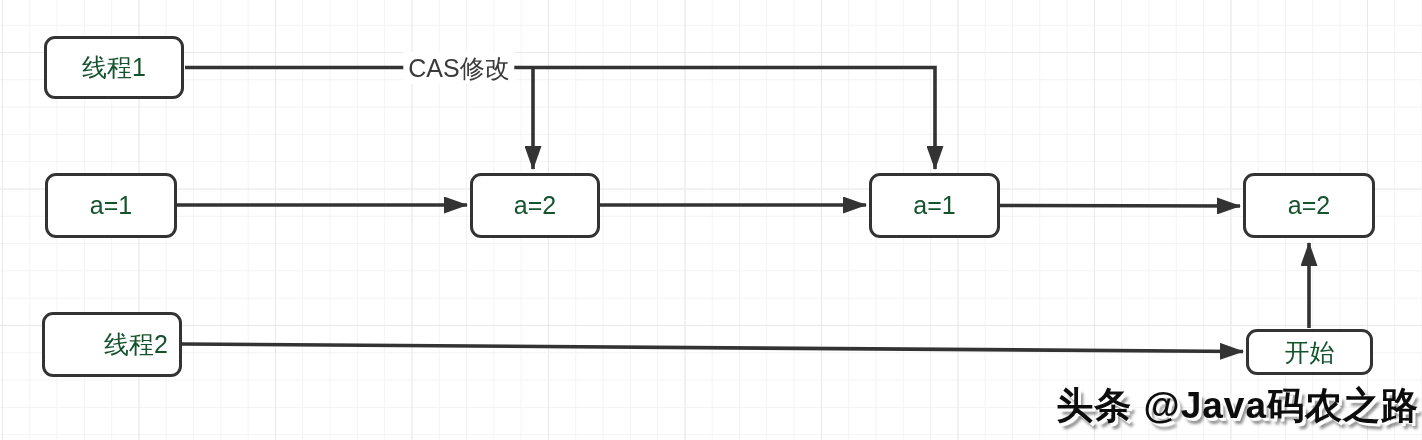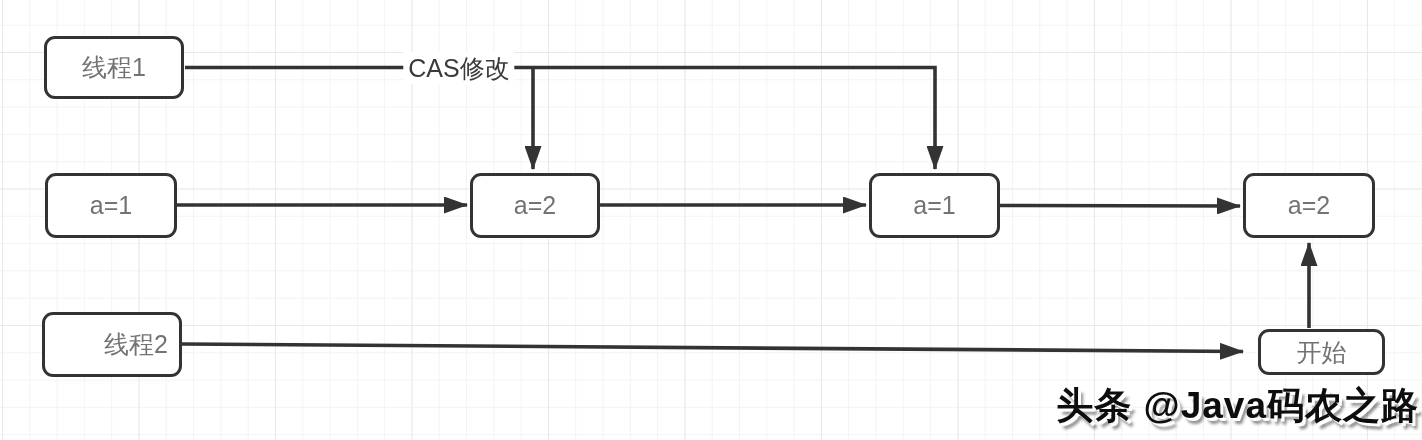--- a/index.html
+++ b/index.html
@@ -27,21 +27,21 @@
     inset: 0;
     width: 1422px;
     height: 440px;
   }
   .node {
     position: absolute;
     box-sizing: border-box;
     background: #ffffff;
     border: 3.5px solid #333333;
     border-radius: 11px;
-    color: #737373;
+    color: #14532d;
     font-size: 25px;
     display: flex;
     align-items: center;
     justify-content: center;
     line-height: 1;
     white-space: nowrap;
   }
   .edge-label {
     position: absolute;
     transform: translate(-50%, -50%);
@@ -65,21 +65,21 @@
     white-space: nowrap;
   }
 
   
   #node-thread1   { left: 44px;   top: 36px;  width: 140px; height: 63px; }
   #node-a1-first  { left: 45px;   top: 173px; width: 132px; height: 65px; }
   #node-a2-first  { left: 470px;  top: 173px; width: 130px; height: 65px; }
   #node-a1-second { left: 869px;  top: 173px; width: 131px; height: 65px; }
   #node-a2-last   { left: 1243px; top: 173px; width: 132px; height: 65px; }
   #node-thread2   { left: 42px;   top: 312px; width: 140px; height: 65px; padding-left: 48px; }
-  #node-start     { left: 1246px; top: 329px; width: 127px; height: 46px; margin-left: 12px; }
+  #node-start     { left: 1246px; top: 329px; width: 127px; height: 46px; }
 
   
   #label-cas1   { left: 416px;  top: 68px;  }
   #label-cas2   { left: 701px;  top: 350px; }
   #label-expect { left: 1311px; top: 289px; }
 </style>
 </head>
 <body>
 
 <div class="canvas">

